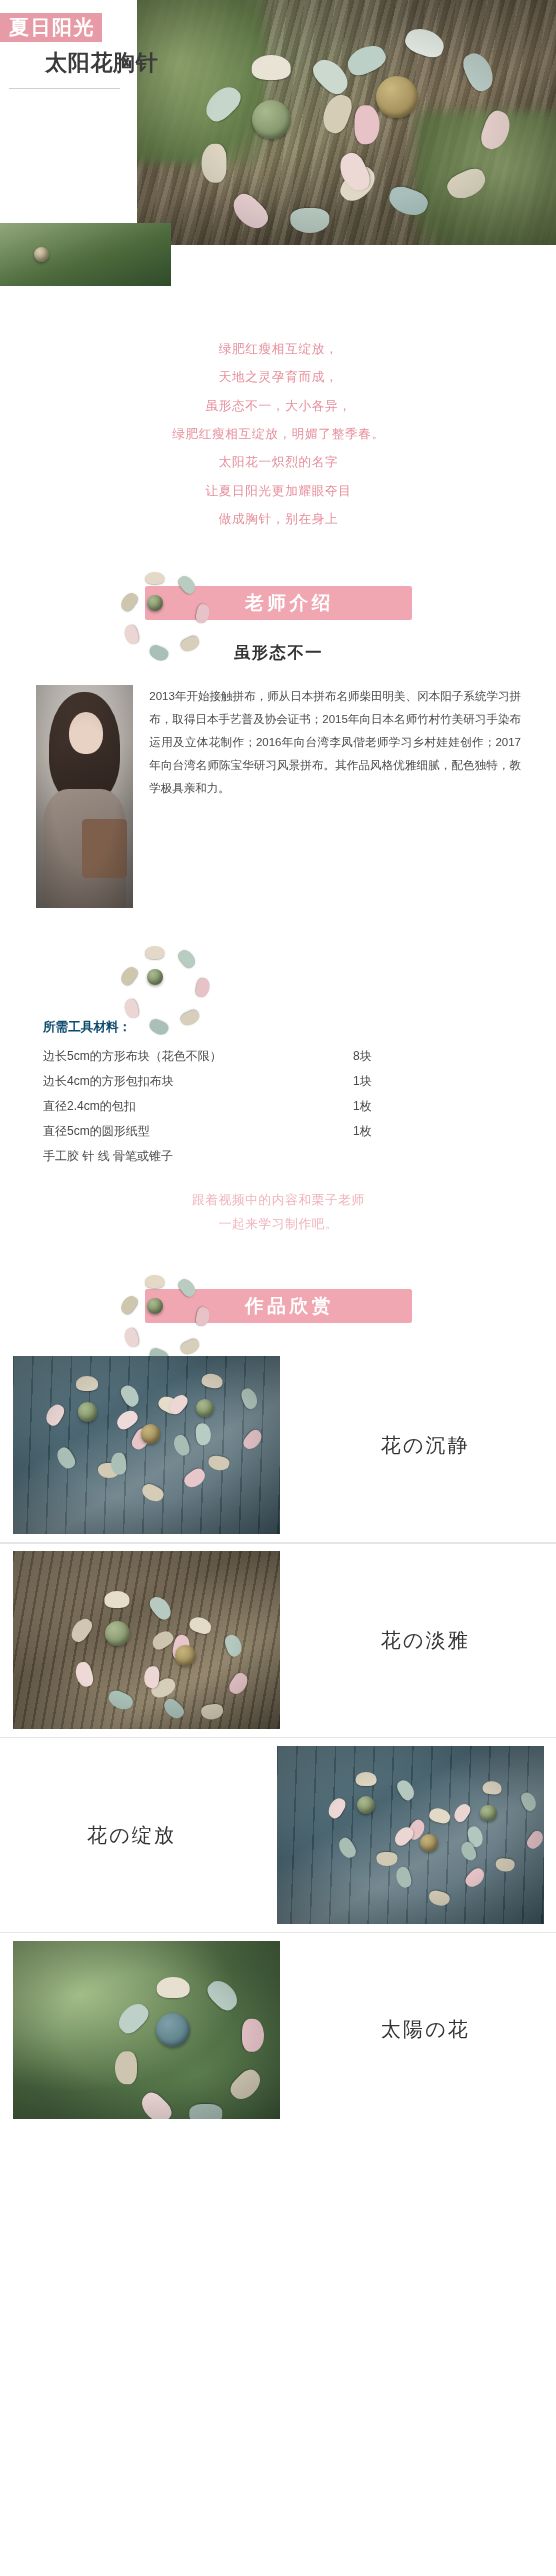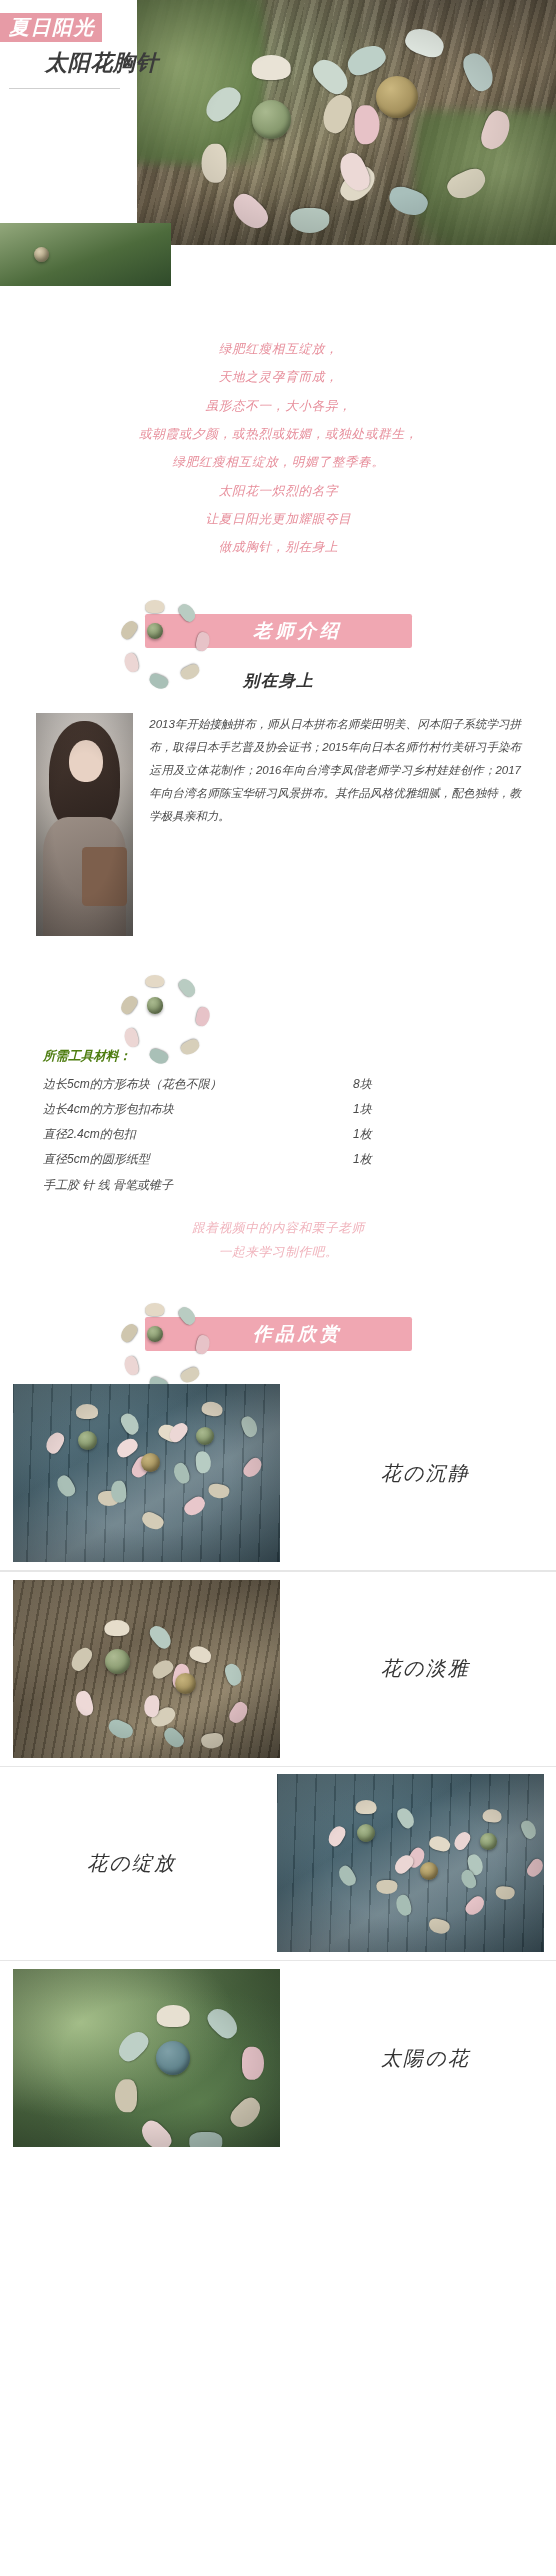--- a/index.html
+++ b/index.html
@@ -3,21 +3,21 @@
 <meta charset="utf-8">
 <style>
   * { box-sizing: border-box; }
   html, body { margin:0; padding:0; }
   body {
     width: 557px;
     background: #ffffff;
     font-family: "Liberation Sans", "DejaVu Sans", sans-serif;
     color: #555;
   }
-  .page { width:557px; position:relative; overflow:hidden;font-style:italic; }
+  .page { width:557px; position:relative; overflow:hidden; }
 
   
   .hero { position:relative; width:557px; height:290px; background:#fff; }
   .hero-photo {
     position:absolute; left:137px; top:0; width:419px; height:245px;
     background:
       radial-gradient(circle at 30% 25%, rgba(150,170,120,.55), rgba(0,0,0,0) 45%),
       radial-gradient(circle at 75% 70%, rgba(120,110,85,.5), rgba(0,0,0,0) 50%),
       linear-gradient(160deg,#8e8065 0%,#6d6350 28%,#8b7b60 52%,#5f5743 74%,#7d7257 100%);
     overflow:hidden;
@@ -82,21 +82,21 @@
 
   
   .sec { position:relative; width:557px; height:68px; margin-top:36px; }
   .sec-bar {
     position:absolute; left:145px; top:16.3px; width:267px; height:34px;
     background:#f0a7b2; border-radius:2.2px;
   }
   .sec-bar-text {
     position:absolute; left:0; top:0; width:100%; height:34px;
     line-height:34px; text-align:center; color:#ffffff;
-    font-size:18.6px; font-weight:bold; letter-spacing:3.7px; text-indent:22px;margin-left:8px;
+    font-size:18.6px; font-weight:bold; letter-spacing:3.7px; text-indent:22px;
   }
   .sec-flower { position:absolute; left:132px; top:10.4px; width:46px; height:46px; }
 
   
   .teacher-name {
     text-align:center; color:#333; font-size:16.3px; font-weight:bold;
     letter-spacing:1.5px; margin-top:4.5px;
   }
   .teacher-block { margin-top:21px; padding:0 36px; overflow:hidden; }
   .teacher-photo {
@@ -121,21 +121,21 @@
   .tp-bag {
     position:absolute; left:46px; top:134px; width:45px; height:59px;
     background:#7d5f4c; border-radius:4.5px;
   }
   .teacher-text {
     color:#4a4a4a; font-size:11.5px; line-height:2.0; text-align:justify;
   }
 
   
   .course { margin-top:7.4px; padding:0 43px; }
-  .course-h { color:#4d7c0f; font-size:12.6px; font-weight:bold; margin-bottom:7.4px; }
+  .course-h { color:#0c4a6e; font-size:12.6px; font-weight:bold; margin-bottom:7.4px; }
   .course-row {
     display:flex; justify-content:space-between;
     color:#4a4a4a; font-size:12px; line-height:2.1;
     max-width:349px;
   }
   .course-row .qty { min-width:39px; text-align:left; }
   .course-note {
     margin-top:19.3px; text-align:center; color:#f0b3bc;
     font-size:12.6px; line-height:1.9; letter-spacing:0.7px;
   }
@@ -223,21 +223,20 @@
       <div class="mini">
         <div class="center" style="position:relative;width:15px;height:15px;margin:8.2px;background:radial-gradient(circle at 35% 30%,#d9cdb0,#8f8460);"></div>
       </div>
     </div>
   </div>
 
   <div class="poem">
     <div>绿肥红瘦相互绽放，</div>
     <div>天地之灵孕育而成，</div>
     <div>虽形态不一，大小各异，</div>
-    <div>或朝霞或夕颜，或热烈或妩媚，或独处或群生，</div>
     <div>绿肥红瘦相互绽放，明媚了整季春。</div>
     <div>太阳花一炽烈的名字</div>
     <div>让夏日阳光更加耀眼夺目</div>
     <div>做成胸针，别在身上</div>
   </div>
 
   <div class="sec">
     <div class="sec-bar">
       <div class="sec-bar-text">老师介绍</div>
     </div>
@@ -248,21 +247,21 @@
         <div class="petal" style="width:19.3px;height:12.6px;background:#e7c3c8; transform:rotate(102deg) translate(-9.7px,-31px);"></div>
         <div class="petal" style="width:19.3px;height:12.6px;background:#d7cfba; transform:rotate(153deg) translate(-9.7px,-31px);"></div>
         <div class="petal" style="width:19.3px;height:12.6px;background:#a9c0b7; transform:rotate(204deg) translate(-9.7px,-31px);"></div>
         <div class="petal" style="width:19.3px;height:12.6px;background:#ecd6d4; transform:rotate(255deg) translate(-9.7px,-31px);"></div>
         <div class="petal" style="width:19.3px;height:12.6px;background:#cfc6ae; transform:rotate(306deg) translate(-9.7px,-31px);"></div>
         <div class="center" style="width:16.3px;height:16.3px;left:-8.2px;top:-8.2px;background:radial-gradient(circle at 35% 30%,#a9b98f,#6b7f52);"></div>
       </div>
     </div>
   </div>
 
-  <div class="teacher-name">别在身上</div>
+  <div class="teacher-name">虽形态不一</div>
 
   <div class="teacher-block">
     <div class="teacher-photo vignette">
       <div class="tp-hair"></div>
       <div class="tp-face"></div>
       <div class="tp-body"></div>
       <div class="tp-bag"></div>
     </div>
     <div class="teacher-text">2013年开始接触拼布，师从日本拼布名师柴田明美、冈本阳子系统学习拼布，取得日本手艺普及协会证书；2015年向日本名师竹村竹美研习手染布运用及立体花制作；2016年向台湾李凤偕老师学习乡村娃娃创作；2017年向台湾名师陈宝华研习风景拼布。其作品风格优雅细腻，配色独特，教学极具亲和力。</div>
   </div>

